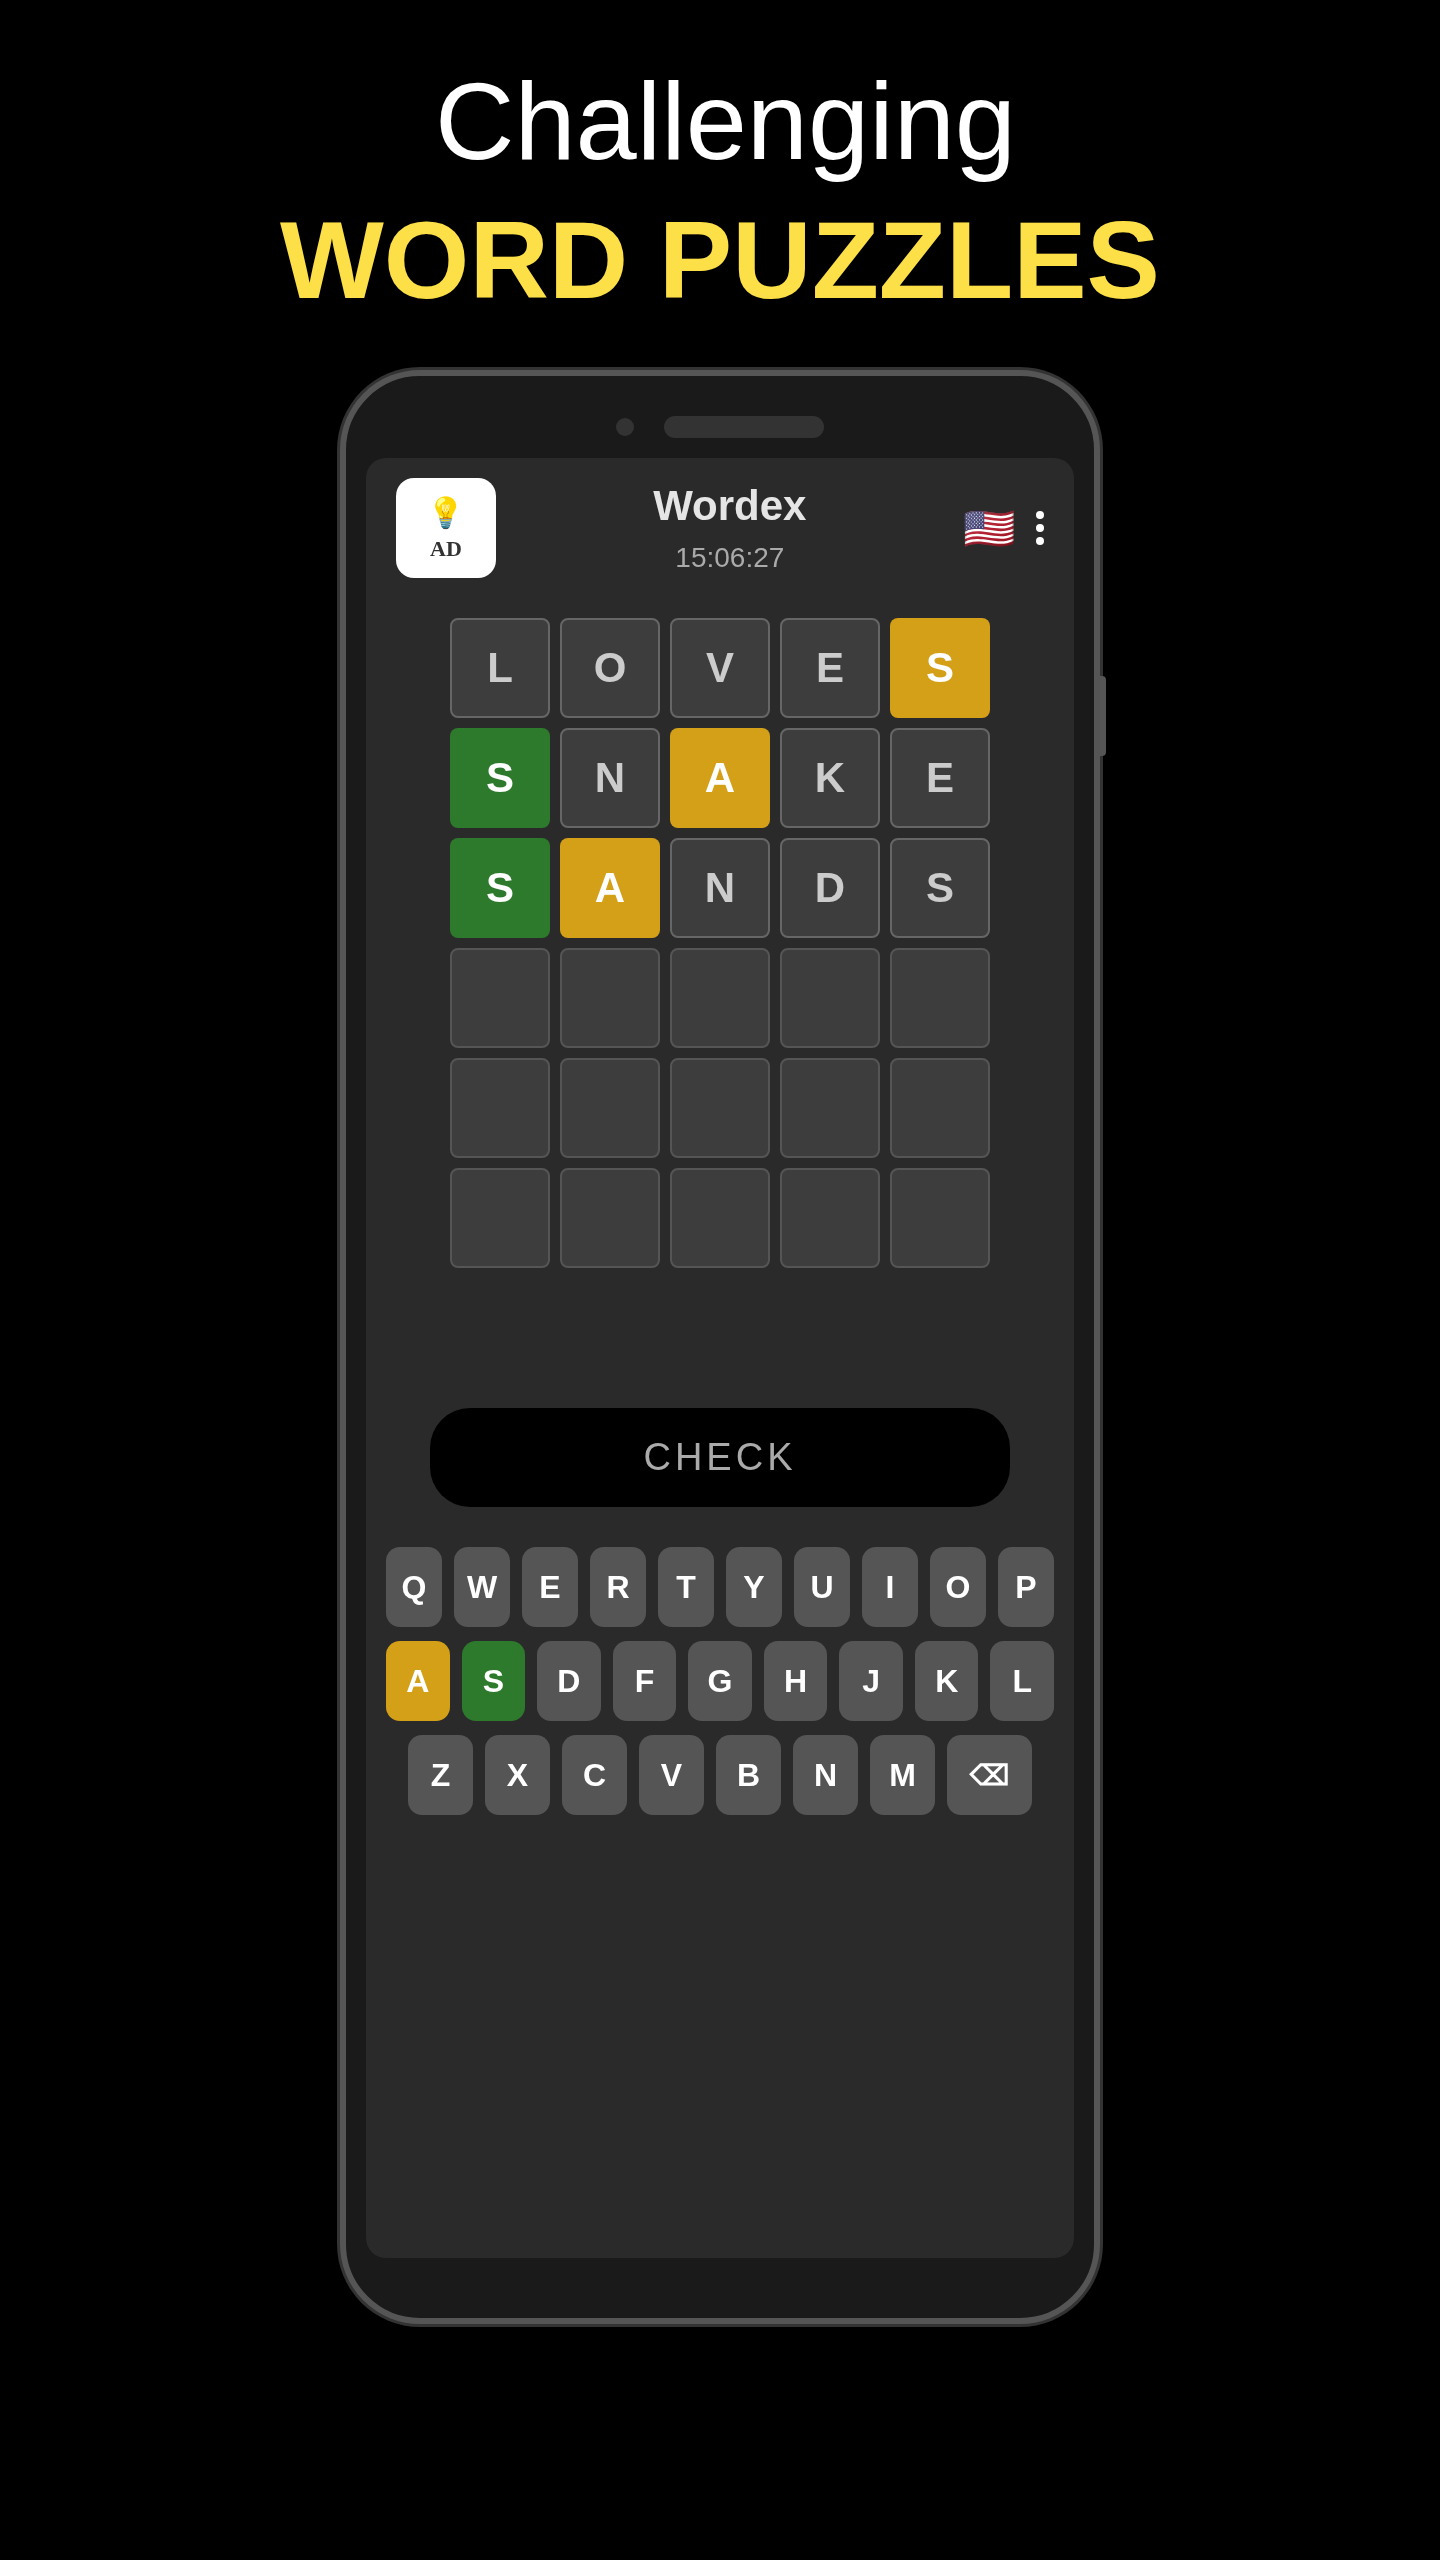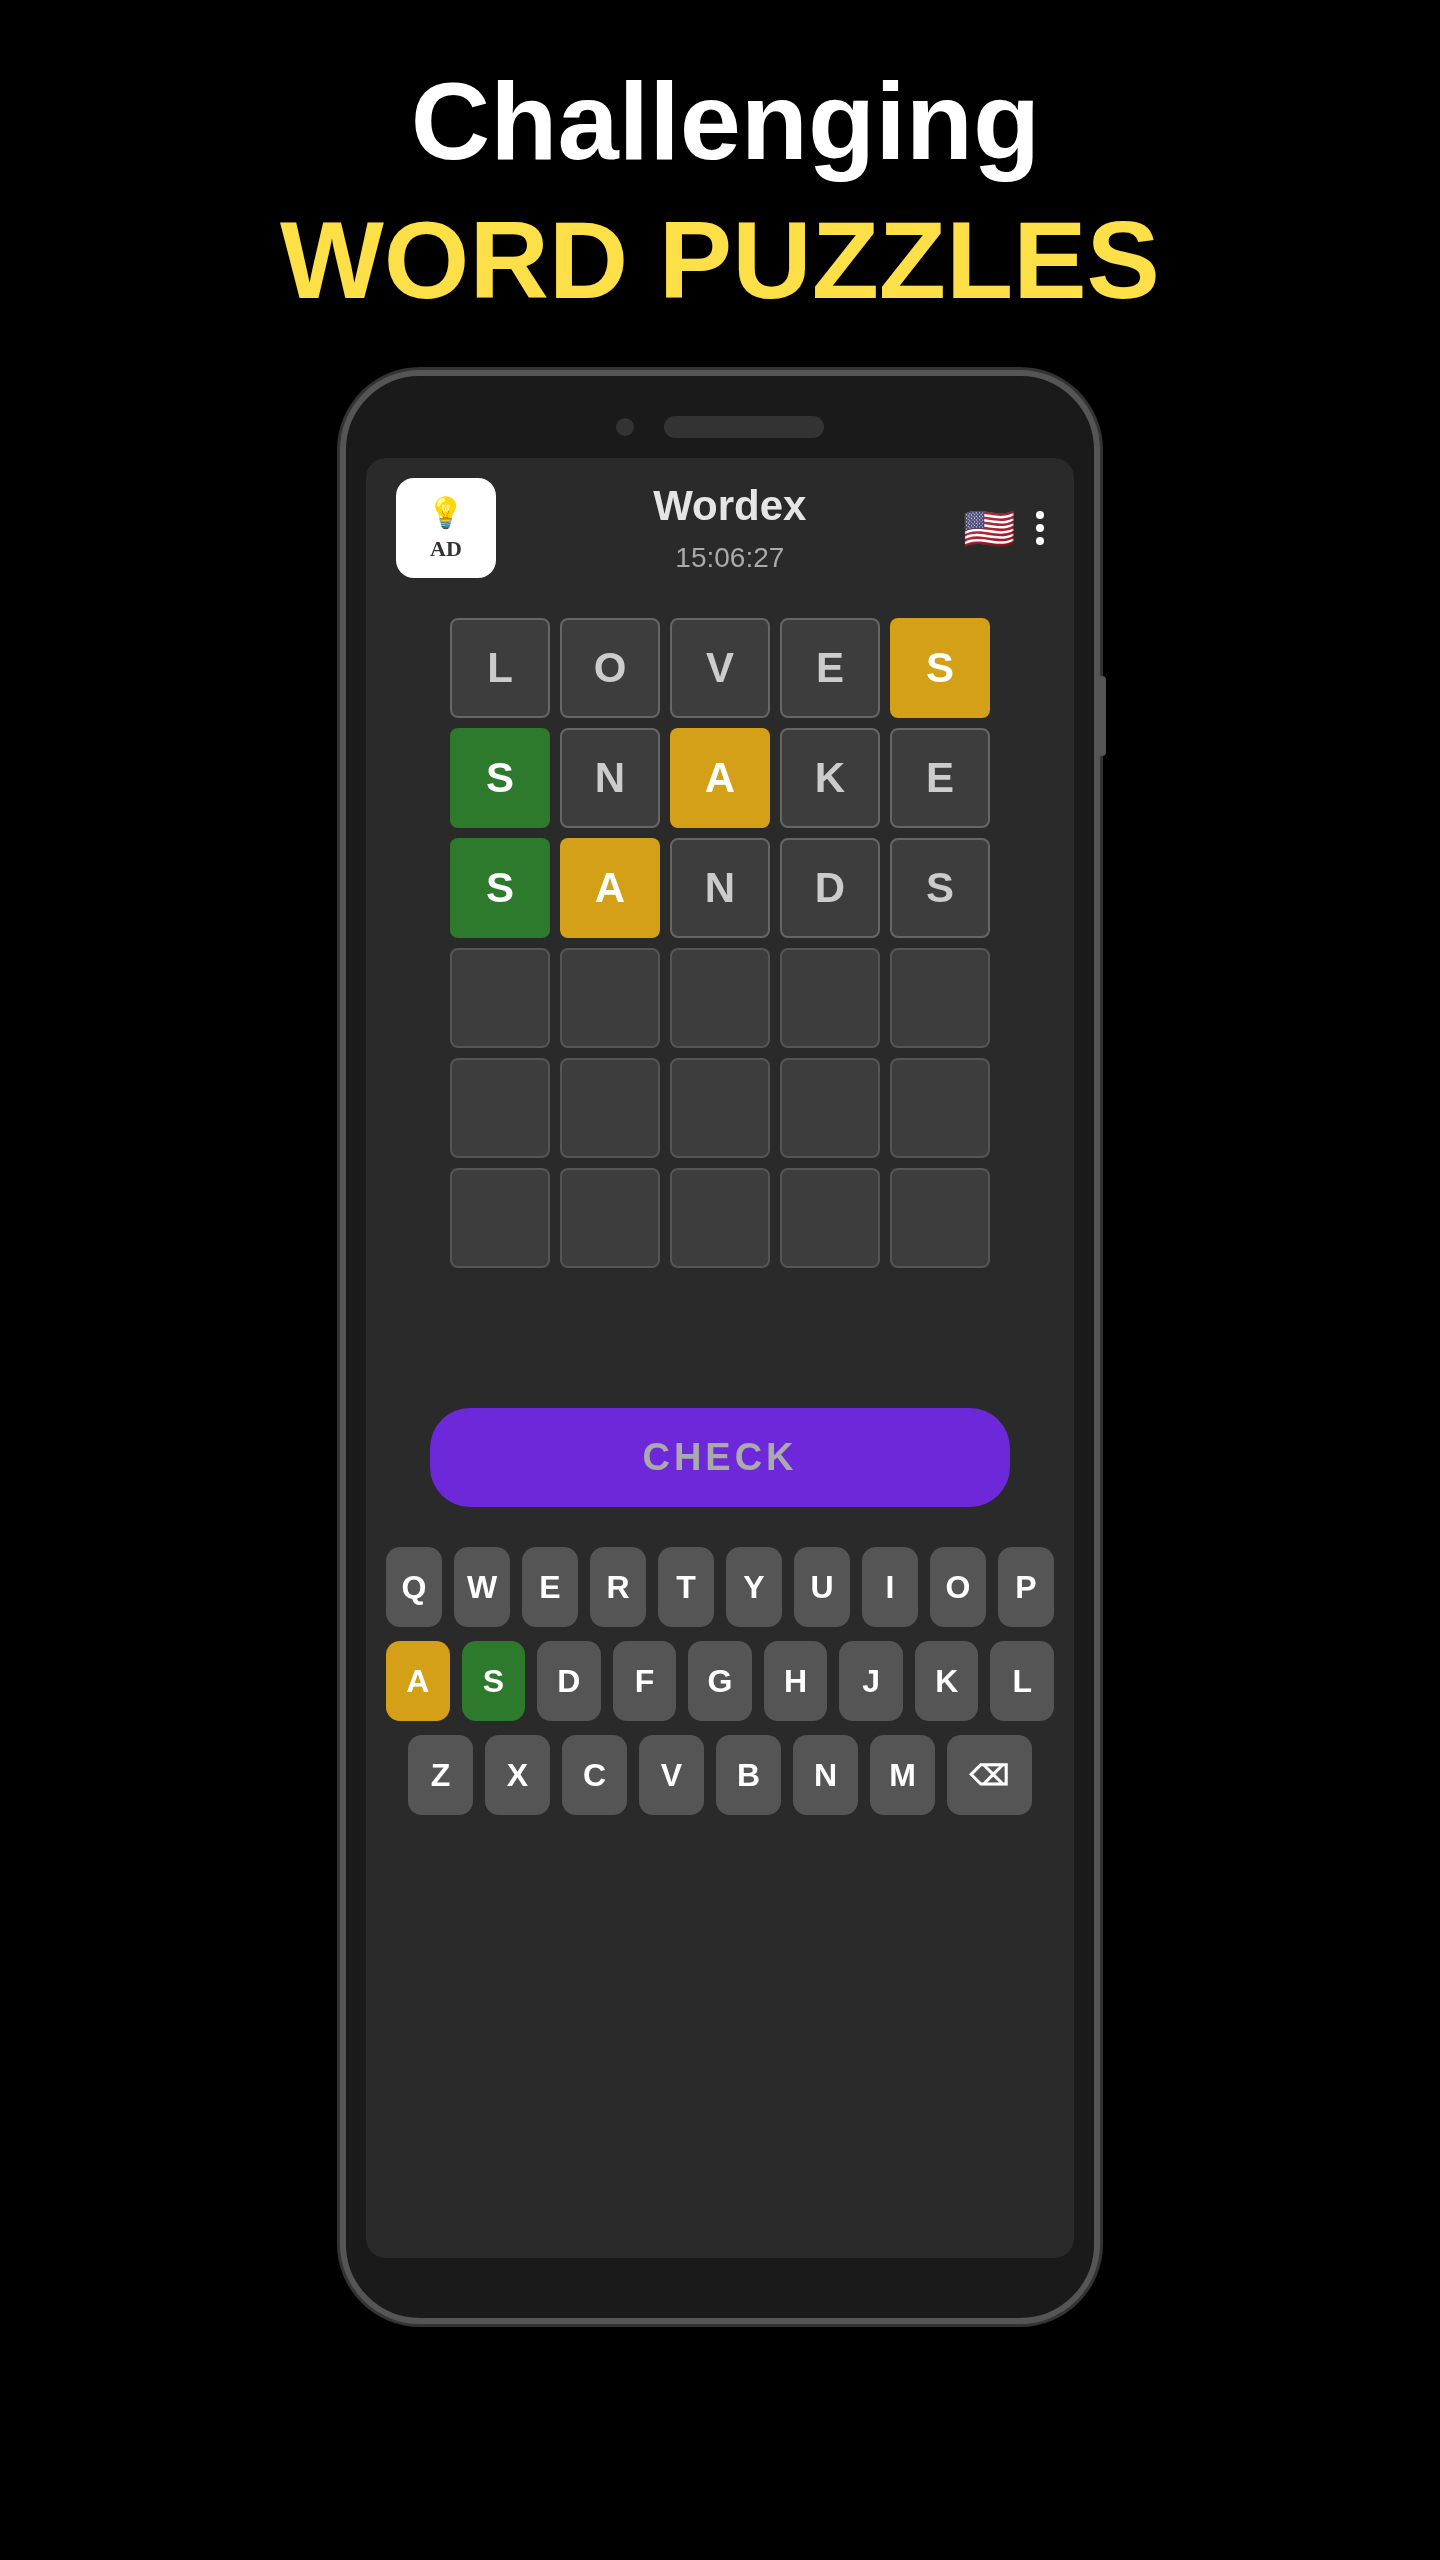--- a/index.html
+++ b/index.html
@@ -15,21 +15,21 @@
 
     
     .header-section {
       width: 100%;
       text-align: center;
       padding-top: 60px;
       padding-bottom: 40px;
     }
     .header-challenging {
       font-size: 110px;
-      font-weight: 700;
+      font-weight: 400;
       color: #fff;
       line-height: 1.1;
       padding-left: 11px;
     }
     .header-word-puzzles {
       font-size: 110px;
       font-weight: 900;
       color: #fde047;
       line-height: 1.1;
       margin-top: 18px;
@@ -195,26 +195,26 @@
       border: none;
     }
 
     
     .check-section {
       display: flex;
       justify-content: center;
       padding: 40px 40px 20px;
     }
     .check-button {
-      background: #6d28d9;
+      background: #000000;
       border: none;
       border-radius: 40px;
       color: #aaa;
       font-size: 38px;
-      font-weight: 700;
+      font-weight: 400;
       letter-spacing: 4px;
       padding: 28px 160px;
       cursor: pointer;
       width: 580px;
       text-align: center;
     }
 
     
     .keyboard-section {
       padding: 20px 20px 30px;

